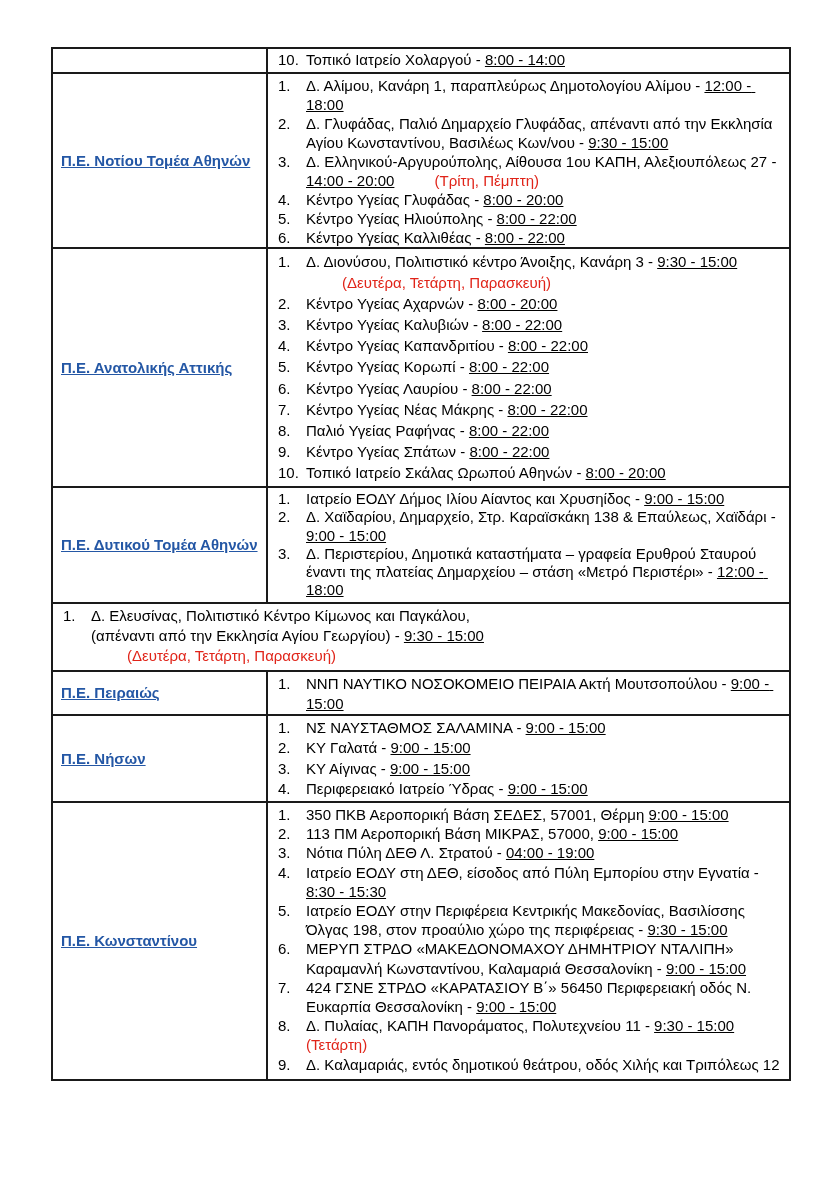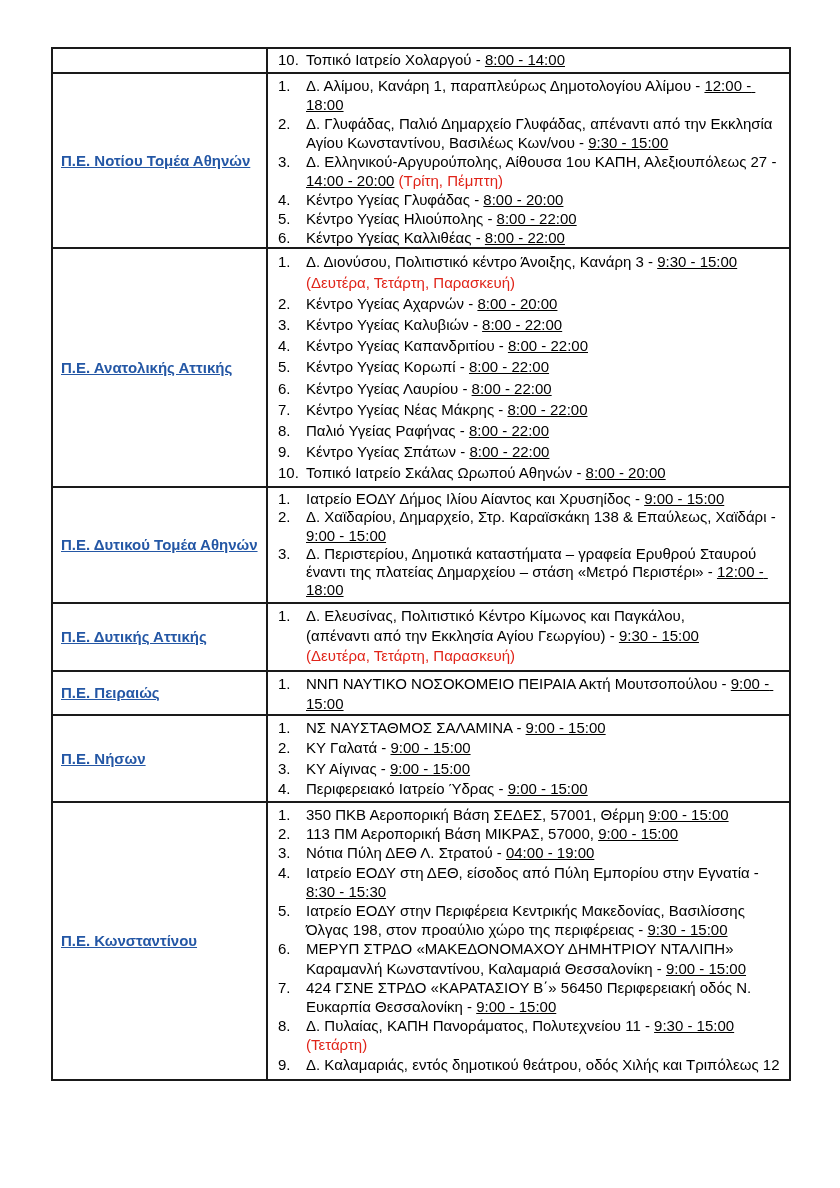--- a/index.html
+++ b/index.html
@@ -31,21 +31,21 @@
   }
   .items-cell{flex:1;padding:2px 8px 2px 10px;}
   .region-link{
     color:var(--region-blue);font-weight:bold;font-size:15px;
     text-decoration:underline;line-height:18px;cursor:pointer;
   }
   .item{display:flex;line-height:19px;font-size:15px;}
   .num{width:28px;flex:none;}
   .txt{flex:1;white-space:pre-wrap;}
   .time{text-decoration:underline;}
-  .red{color:var(--note-red);}
+  .red{color:var(--note-red);padding-left:36px;}
   .red.block{display:block;}
   
   .r0{height:23px;} .r0 .items-cell{padding-top:1px;}
   .r1{height:175px;}
   .r2{height:239px;} .r2 .item{line-height:21.1px;}
   .r3{height:116px;} .r3 .item{line-height:18.3px;}
   .r4{height:68px;}  .r4 .item{line-height:20px;}
   .r5{height:44px;}  .r5 .item{line-height:19.5px;}
   .r6{height:87px;}  .r6 .item{line-height:20.3px;}
   .r7{height:36px;}
@@ -162,23 +162,20 @@
     <span class="num">2.</span>
     <span class="txt"><span>Δ. Χαϊδαρίου, Δημαρχείο, Στρ. Καραϊσκάκη 138 &amp; Επαύλεως, Χαϊδάρι - </span><span class="time">9:00 - 15:00</span></span>
   </div>
         <div class="item">
     <span class="num">3.</span>
     <span class="txt"><span>Δ. Περιστερίου, Δημοτικά καταστήματα – γραφεία Ερυθρού Σταυρού έναντι της πλατείας Δημαρχείου – στάση «Μετρό Περιστέρι» - </span><span class="time">12:00 - 18:00</span></span>
   </div>
       </div>
   </div>
     <div class="row r4">
-    <div class="cell region-cell">
-      <span class="region-link">Π.Ε. Δυτικής Αττικής</span>
-    </div>
     <div class="cell items-cell">
         <div class="item">
     <span class="num">1.</span>
     <span class="txt"><span>Δ. Ελευσίνας, Πολιτιστικό Κέντρο Κίμωνος και Παγκάλου,
 (απέναντι από την Εκκλησία Αγίου Γεωργίου) - </span><span class="time">9:30 - 15:00</span><span class="red block">(Δευτέρα, Τετάρτη, Παρασκευή)</span></span>
   </div>
       </div>
   </div>
     <div class="row r5">
     <div class="cell region-cell">

